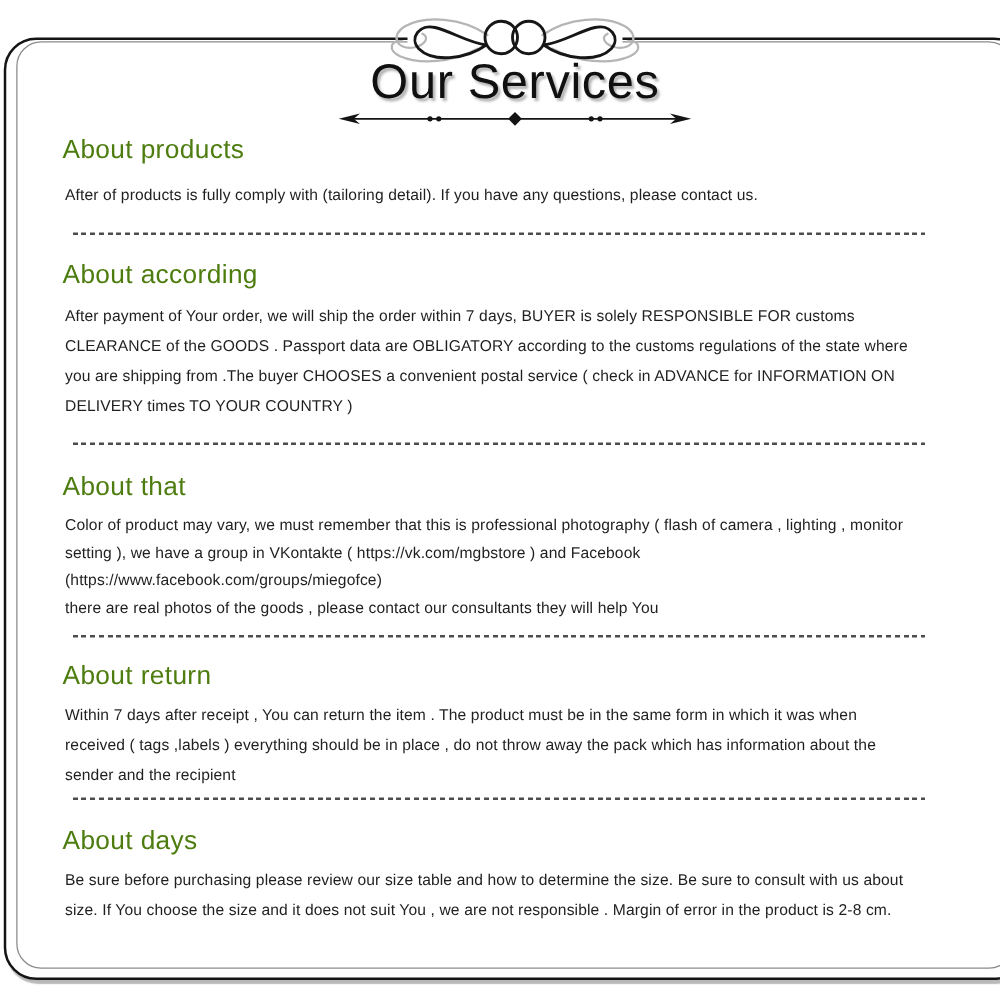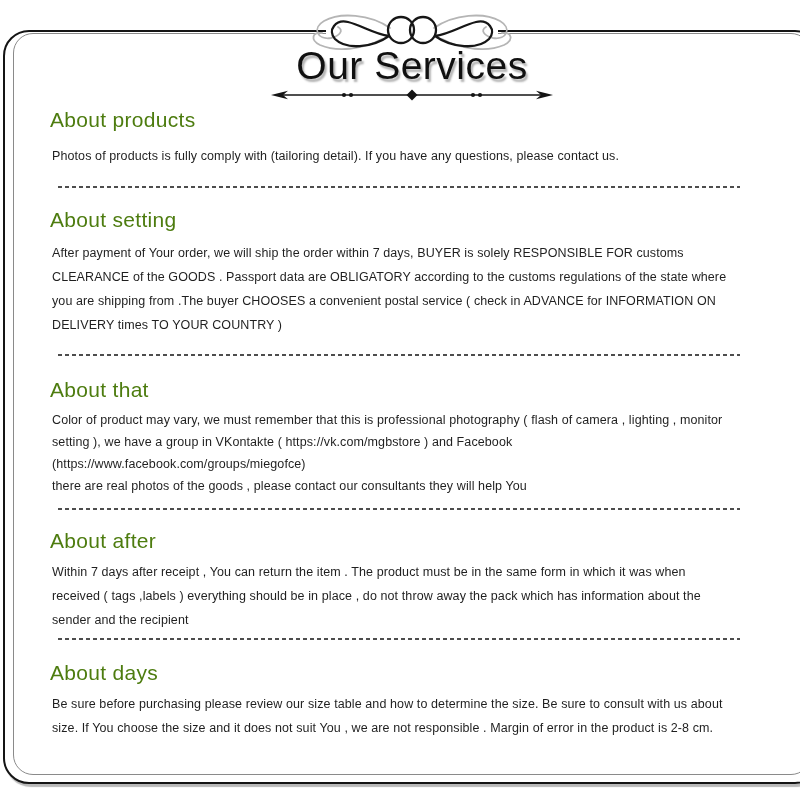--- a/index.html
+++ b/index.html
@@ -132,47 +132,47 @@
     <polygon points="286,7 269,2.8 274,7 269,11.2" fill="#141414"></polygon>
     <polygon points="145,1.5 150.5,7 145,12.5 139.5,7" fill="#141414"></polygon>
     <circle cx="77" cy="7" r="2.1" fill="#141414"></circle>
     <circle cx="84" cy="7" r="2.1" fill="#141414"></circle>
     <circle cx="206" cy="7" r="2.1" fill="#141414"></circle>
     <circle cx="213" cy="7" r="2.1" fill="#141414"></circle>
   </svg>
 
   <section class="svc" style="top:108px">
     <h2 class="svc-h">About products</h2>
-    <p class="svc-b" style="top:36px">Photos of products is fully comply with (tailoring detail). If you have any questions, please contact us.</p>
+    <p class="svc-b" style="top:36px">After of products is fully comply with (tailoring detail). If you have any questions, please contact us.</p>
   </section>
 
   <div class="dashed" style="top:186px"></div>
 
   <section class="svc" style="top:208px">
-    <h2 class="svc-h">About setting</h2>
+    <h2 class="svc-h">About according</h2>
     <p class="svc-b" style="top:33px">After payment of Your order, we will ship the order within 7 days, BUYER is solely RESPONSIBLE FOR customs
 CLEARANCE of the GOODS . Passport data are OBLIGATORY according to the customs regulations of the state where
 you are shipping from .The buyer CHOOSES a convenient postal service ( check in ADVANCE for INFORMATION ON
 DELIVERY times TO YOUR COUNTRY )</p>
   </section>
 
   <div class="dashed" style="top:354px"></div>
 
   <section class="svc" style="top:378px">
     <h2 class="svc-h">About that</h2>
     <p class="svc-b lh22" style="top:31px">Color of product may vary, we must remember that this is professional photography ( flash of camera , lighting , monitor
 setting ), we have a group in VKontakte ( https://vk.com/mgbstore ) and Facebook
 (https://www.facebook.com/groups/miegofce)
 there are real photos of the goods , please contact our consultants they will help You</p>
   </section>
 
   <div class="dashed" style="top:508px"></div>
 
   <section class="svc" style="top:529px">
-    <h2 class="svc-h">About after</h2>
+    <h2 class="svc-h">About return</h2>
     <p class="svc-b" style="top:31px">Within 7 days after receipt , You can return the item . The product must be in the same form in which it was when
 received ( tags ,labels ) everything should be in place , do not throw away the pack which has information about the
 sender and the recipient</p>
   </section>
 
   <div class="dashed" style="top:638px"></div>
 
   <section class="svc" style="top:661px">
     <h2 class="svc-h">About days</h2>
     <p class="svc-b" style="top:31px">Be sure before purchasing  please review our size table and how to determine the size. Be sure to consult with us about

